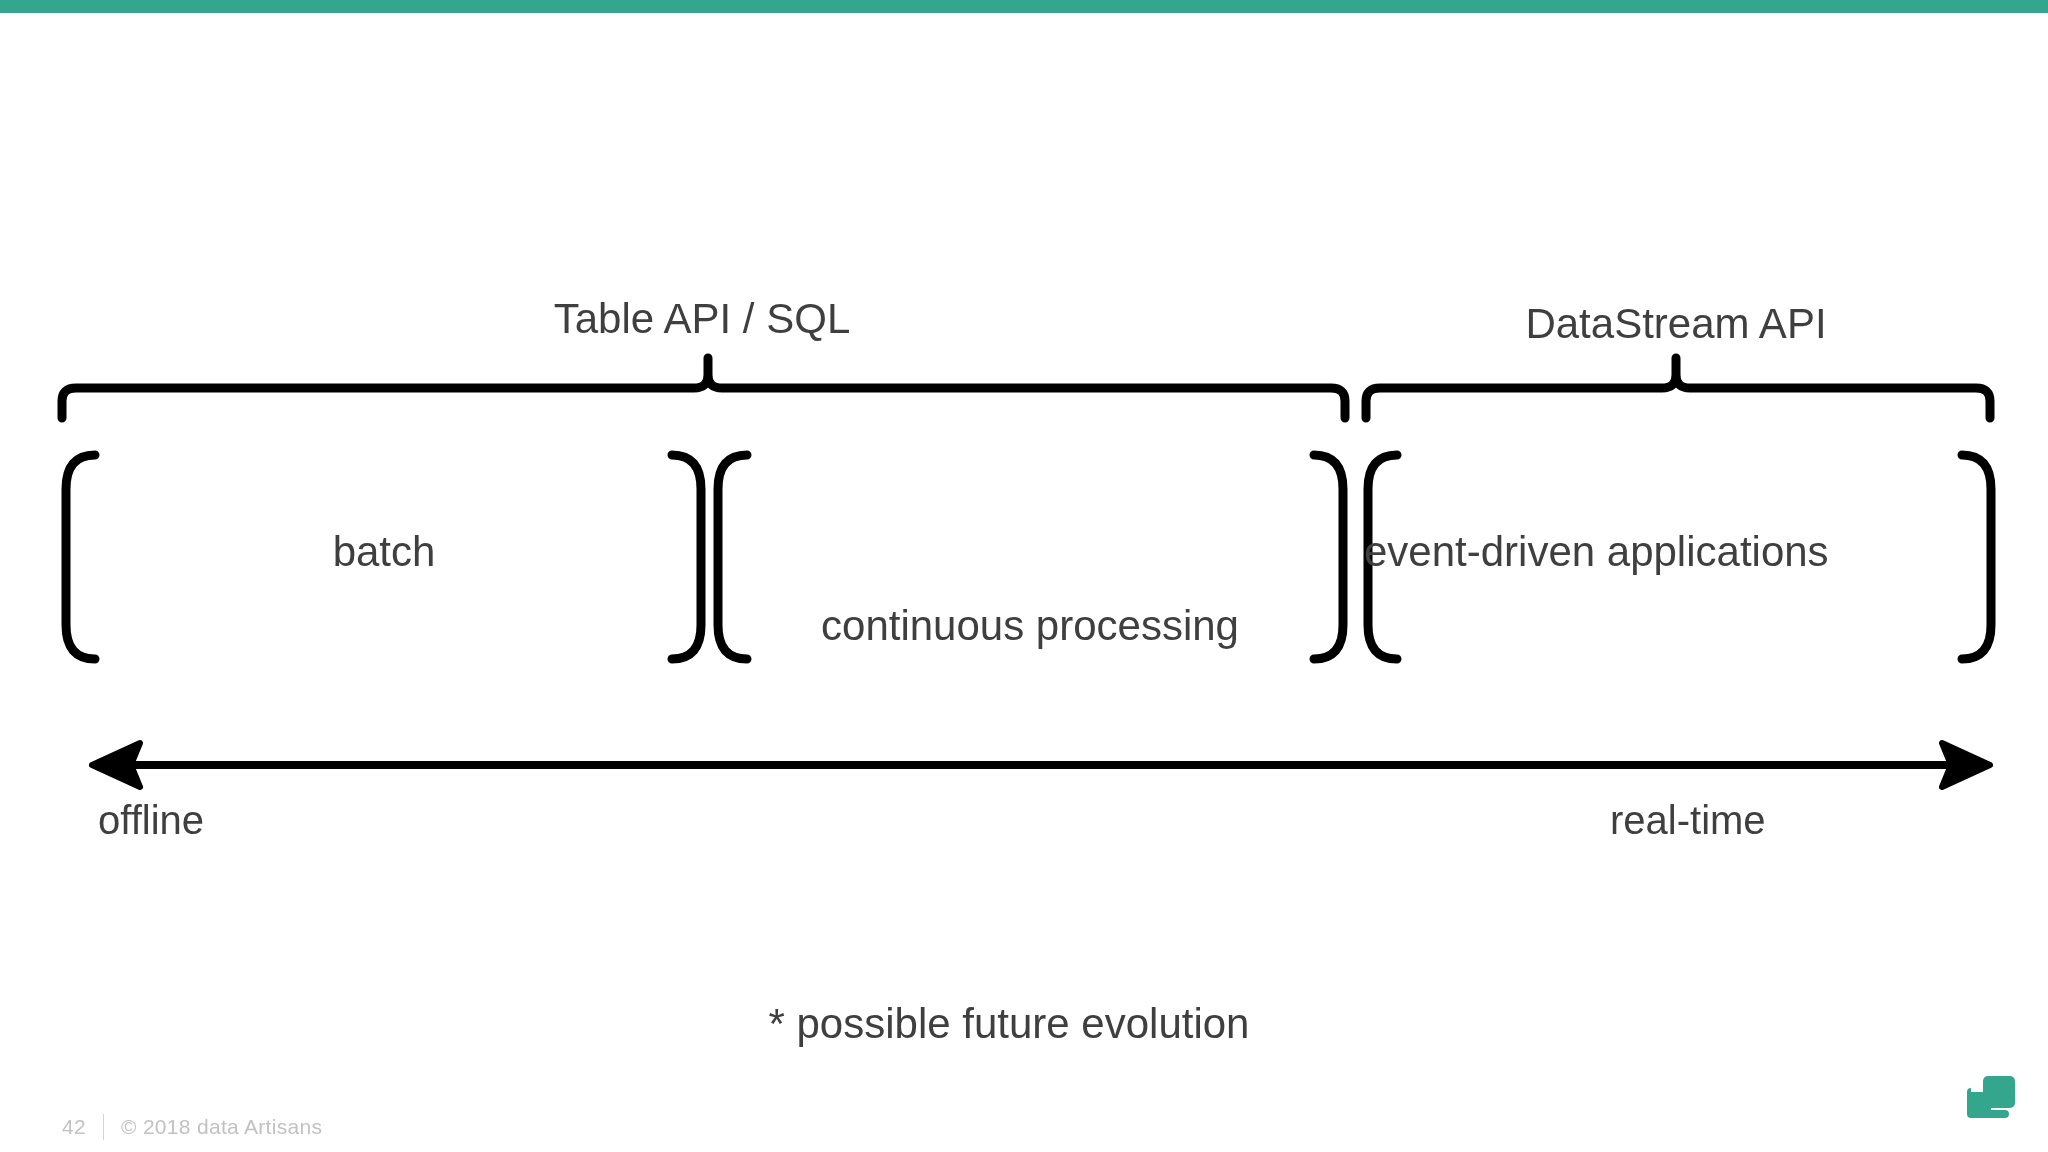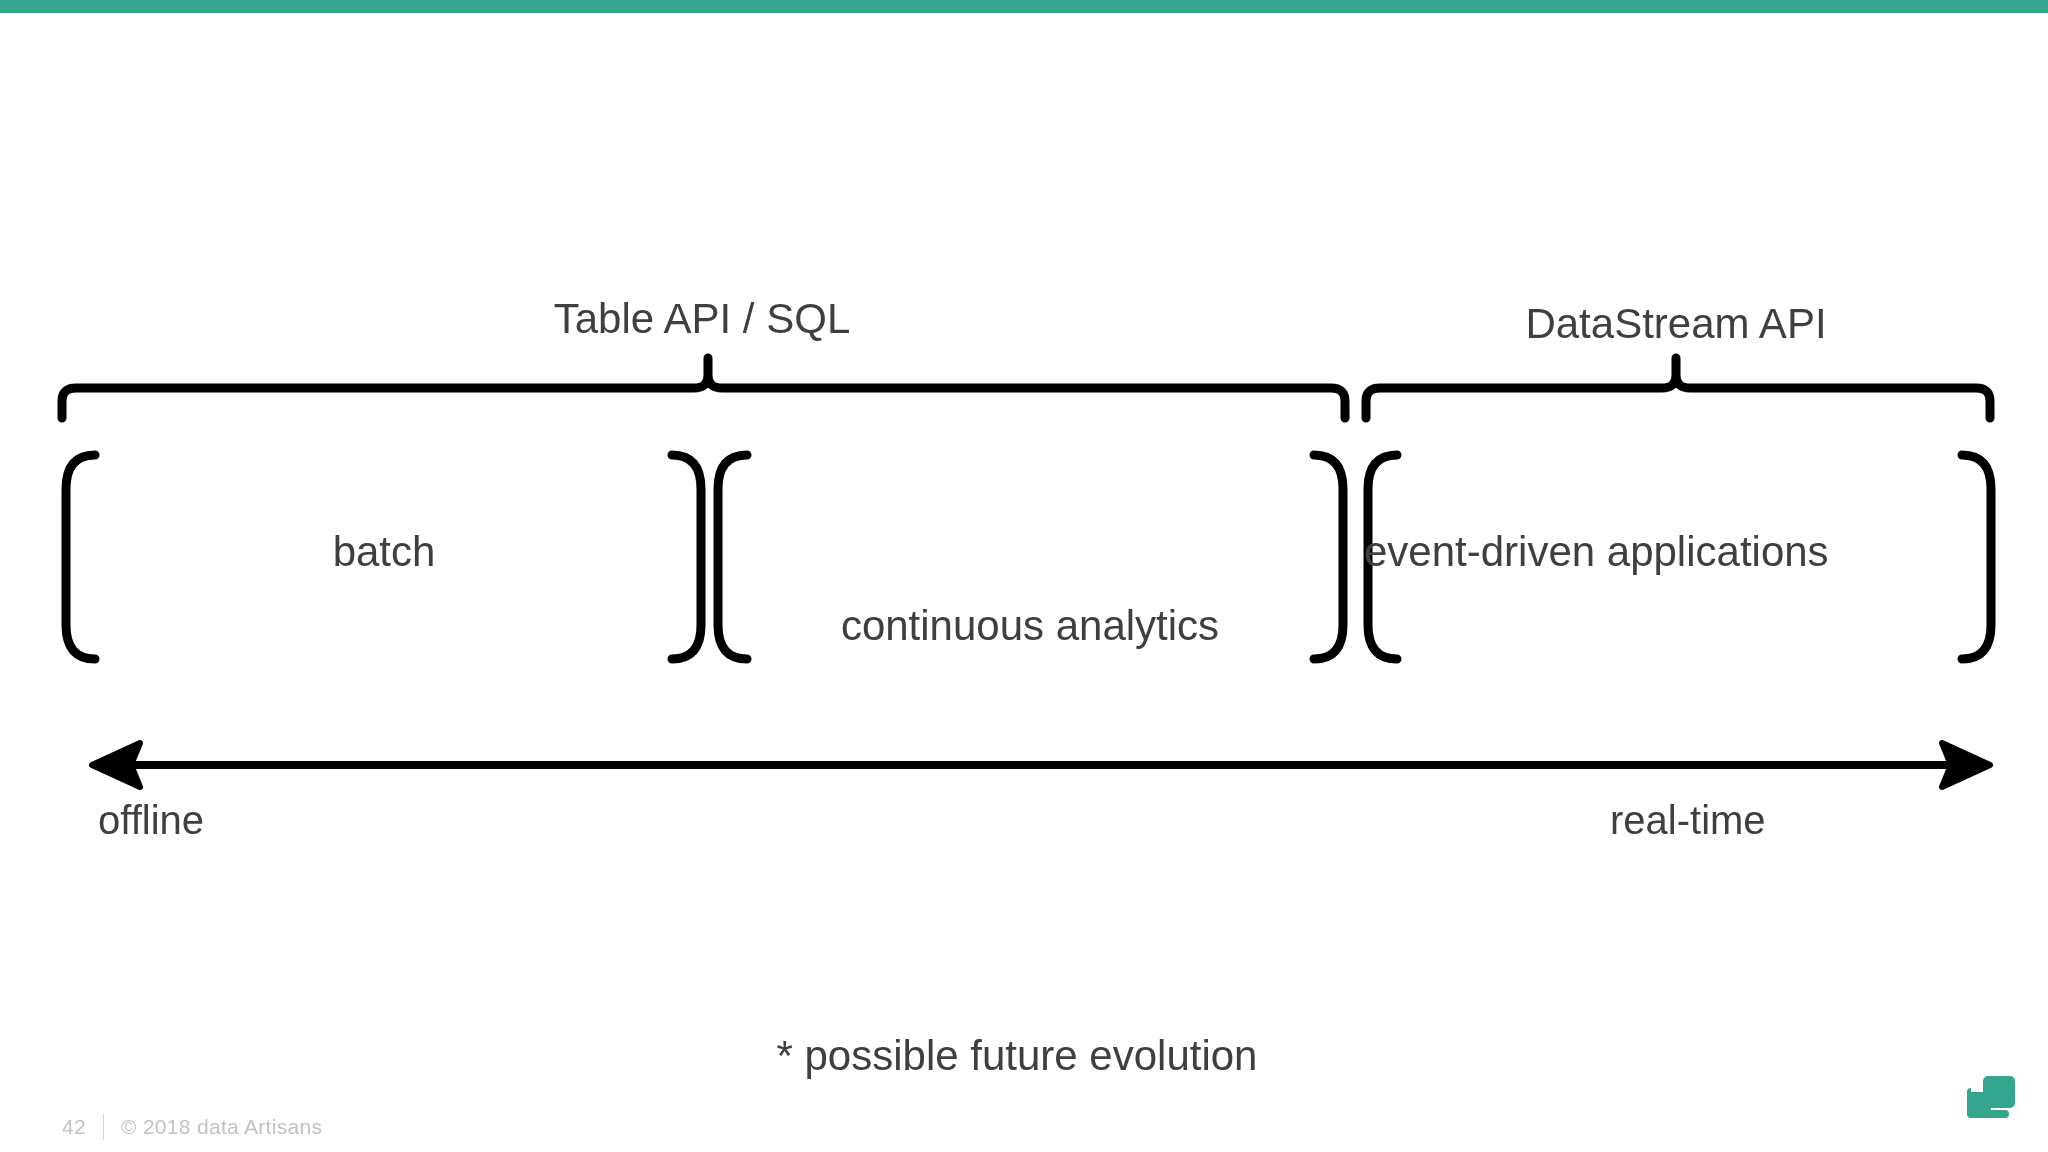--- a/index.html
+++ b/index.html
@@ -79,25 +79,24 @@
     left: 98px; top: 798px;
     font-size: 40px;
   }
   #label-realtime {
     left: 1610px; top: 798px;
     width: 380px;
     font-size: 40px;
   }
 
   #label-footnote {
-    left: 12px; top: 1000px;
+    left: 4px; top: 1000px;
     width: 2010px;
     text-align: center;
     font-size: 42px;
-    margin-top: 32px;
   }
 
   
   #footer {
     position: absolute;
     left: 62px;
     top: 1094px;
     display: flex;
     align-items: center;
     gap: 17px;
@@ -185,21 +184,21 @@
   <polygon points="1990,765 1942,743 1951,765 1942,787" fill="#000000" stroke="#000000" stroke-width="6" stroke-linejoin="round"></polygon>
 </svg>
 
 <div class="dtext" id="label-table-api">Table API / SQL</div>
 
 <div class="dtext" id="label-datastream-api">DataStream API</div>
 
 <div class="dtext" id="label-batch">batch</div>
 
 <div class="dtext" id="label-streaming">
-  <div>continuous analytics</div>
+  <div>continuous processing</div>
 </div>
 
 <div class="dtext" id="label-eventdriven">event-driven applications</div>
 
 <div class="dtext" id="label-offline">offline</div>
 
 <div class="dtext" id="label-realtime">real-time</div>
 
 <div class="dtext" id="label-footnote">* possible future evolution</div>
 

